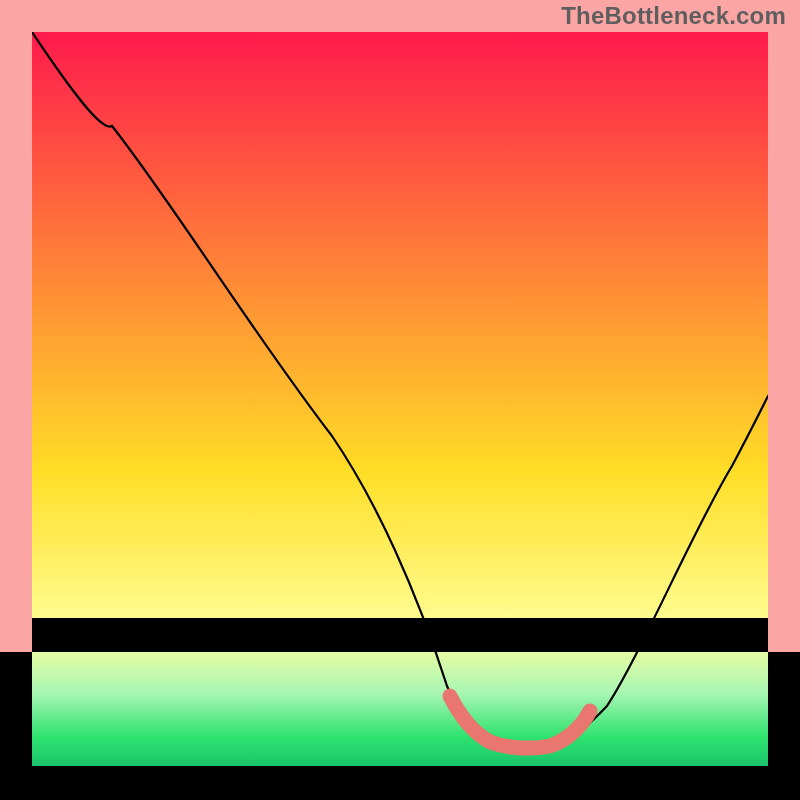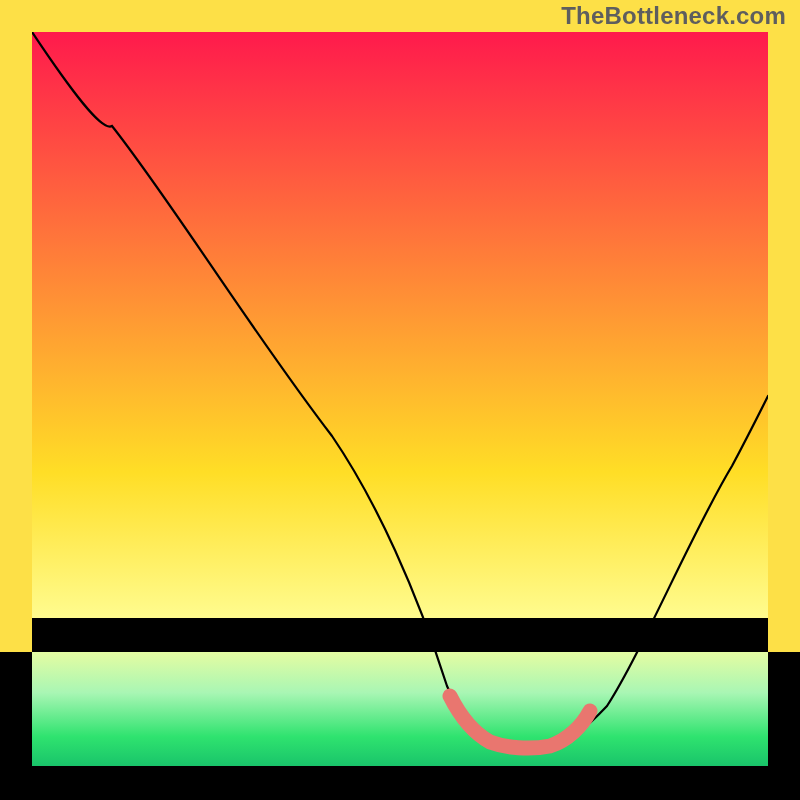--- a/index.html
+++ b/index.html
@@ -8,21 +8,21 @@
     width: 800px;
     height: 800px;
     background: #000;
     overflow: hidden;
     font-family: Arial, Helvetica, sans-serif;
   }
   .frame {
     position: relative;
     width: 800px;
     height: 652px;
-    background: #fde047;
+    background: #fca5a5;
   }
   .watermark {
     position: absolute;
     top: 2px;
     right: 14px;
     color: #5e5e5e;
     font-size: 24px;
     font-weight: 600;
     letter-spacing: 0.2px;
     z-index: 10;

